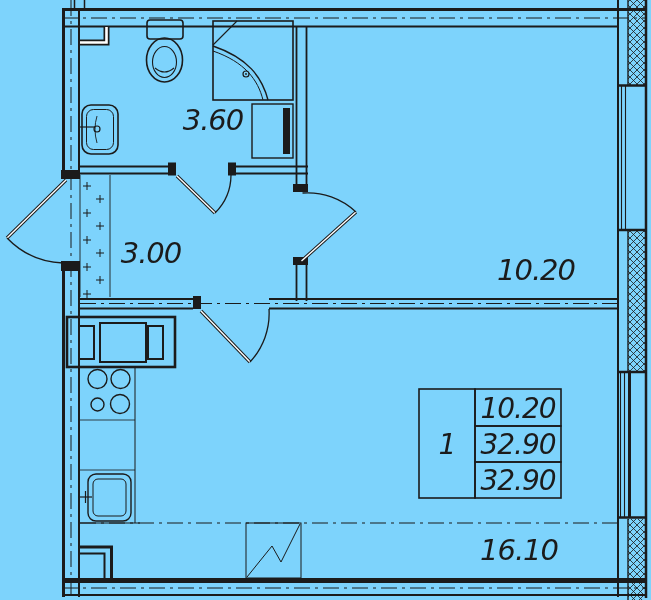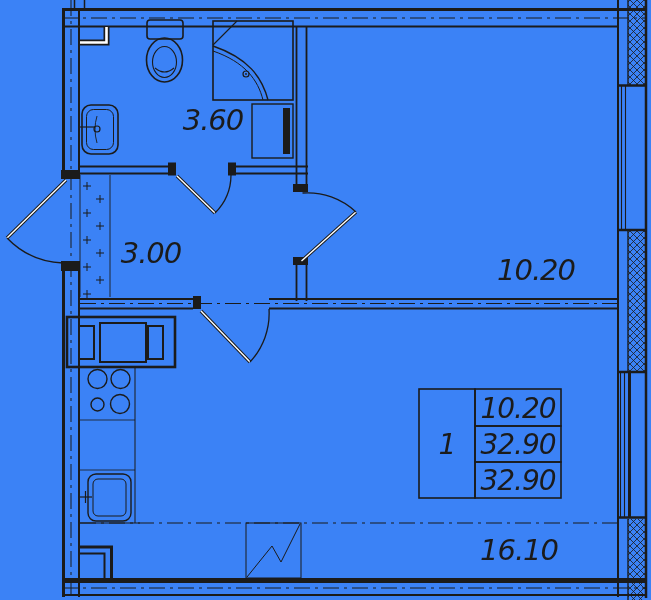--- a/index.html
+++ b/index.html
@@ -1,16 +1,16 @@
 <!DOCTYPE html>
 <html><head>
 <meta charset="utf-8">
 <style>
   html,body{margin:0;padding:0;background:#ffffff;}
-  .stage{position:relative;width:651px;height:600px;background:#3b82f6;overflow:hidden;}
+  .stage{position:relative;width:651px;height:600px;background:#7dd3fc;overflow:hidden;}
   svg{display:block;}
   .ln{stroke:#1b1b1b;fill:none;}
   .fl{fill:#1b1b1b;stroke:none;}
   .wh{stroke:#ffffff;fill:none;}
   .dd{stroke:#1b1b1b;fill:none;stroke-width:1;stroke-dasharray:16 5 3 5;}
   text.lbl{
     font-family:"DejaVu Sans","Liberation Sans",sans-serif;
     font-style:italic;
     fill:#1b1b1b;
     letter-spacing:-1px;

